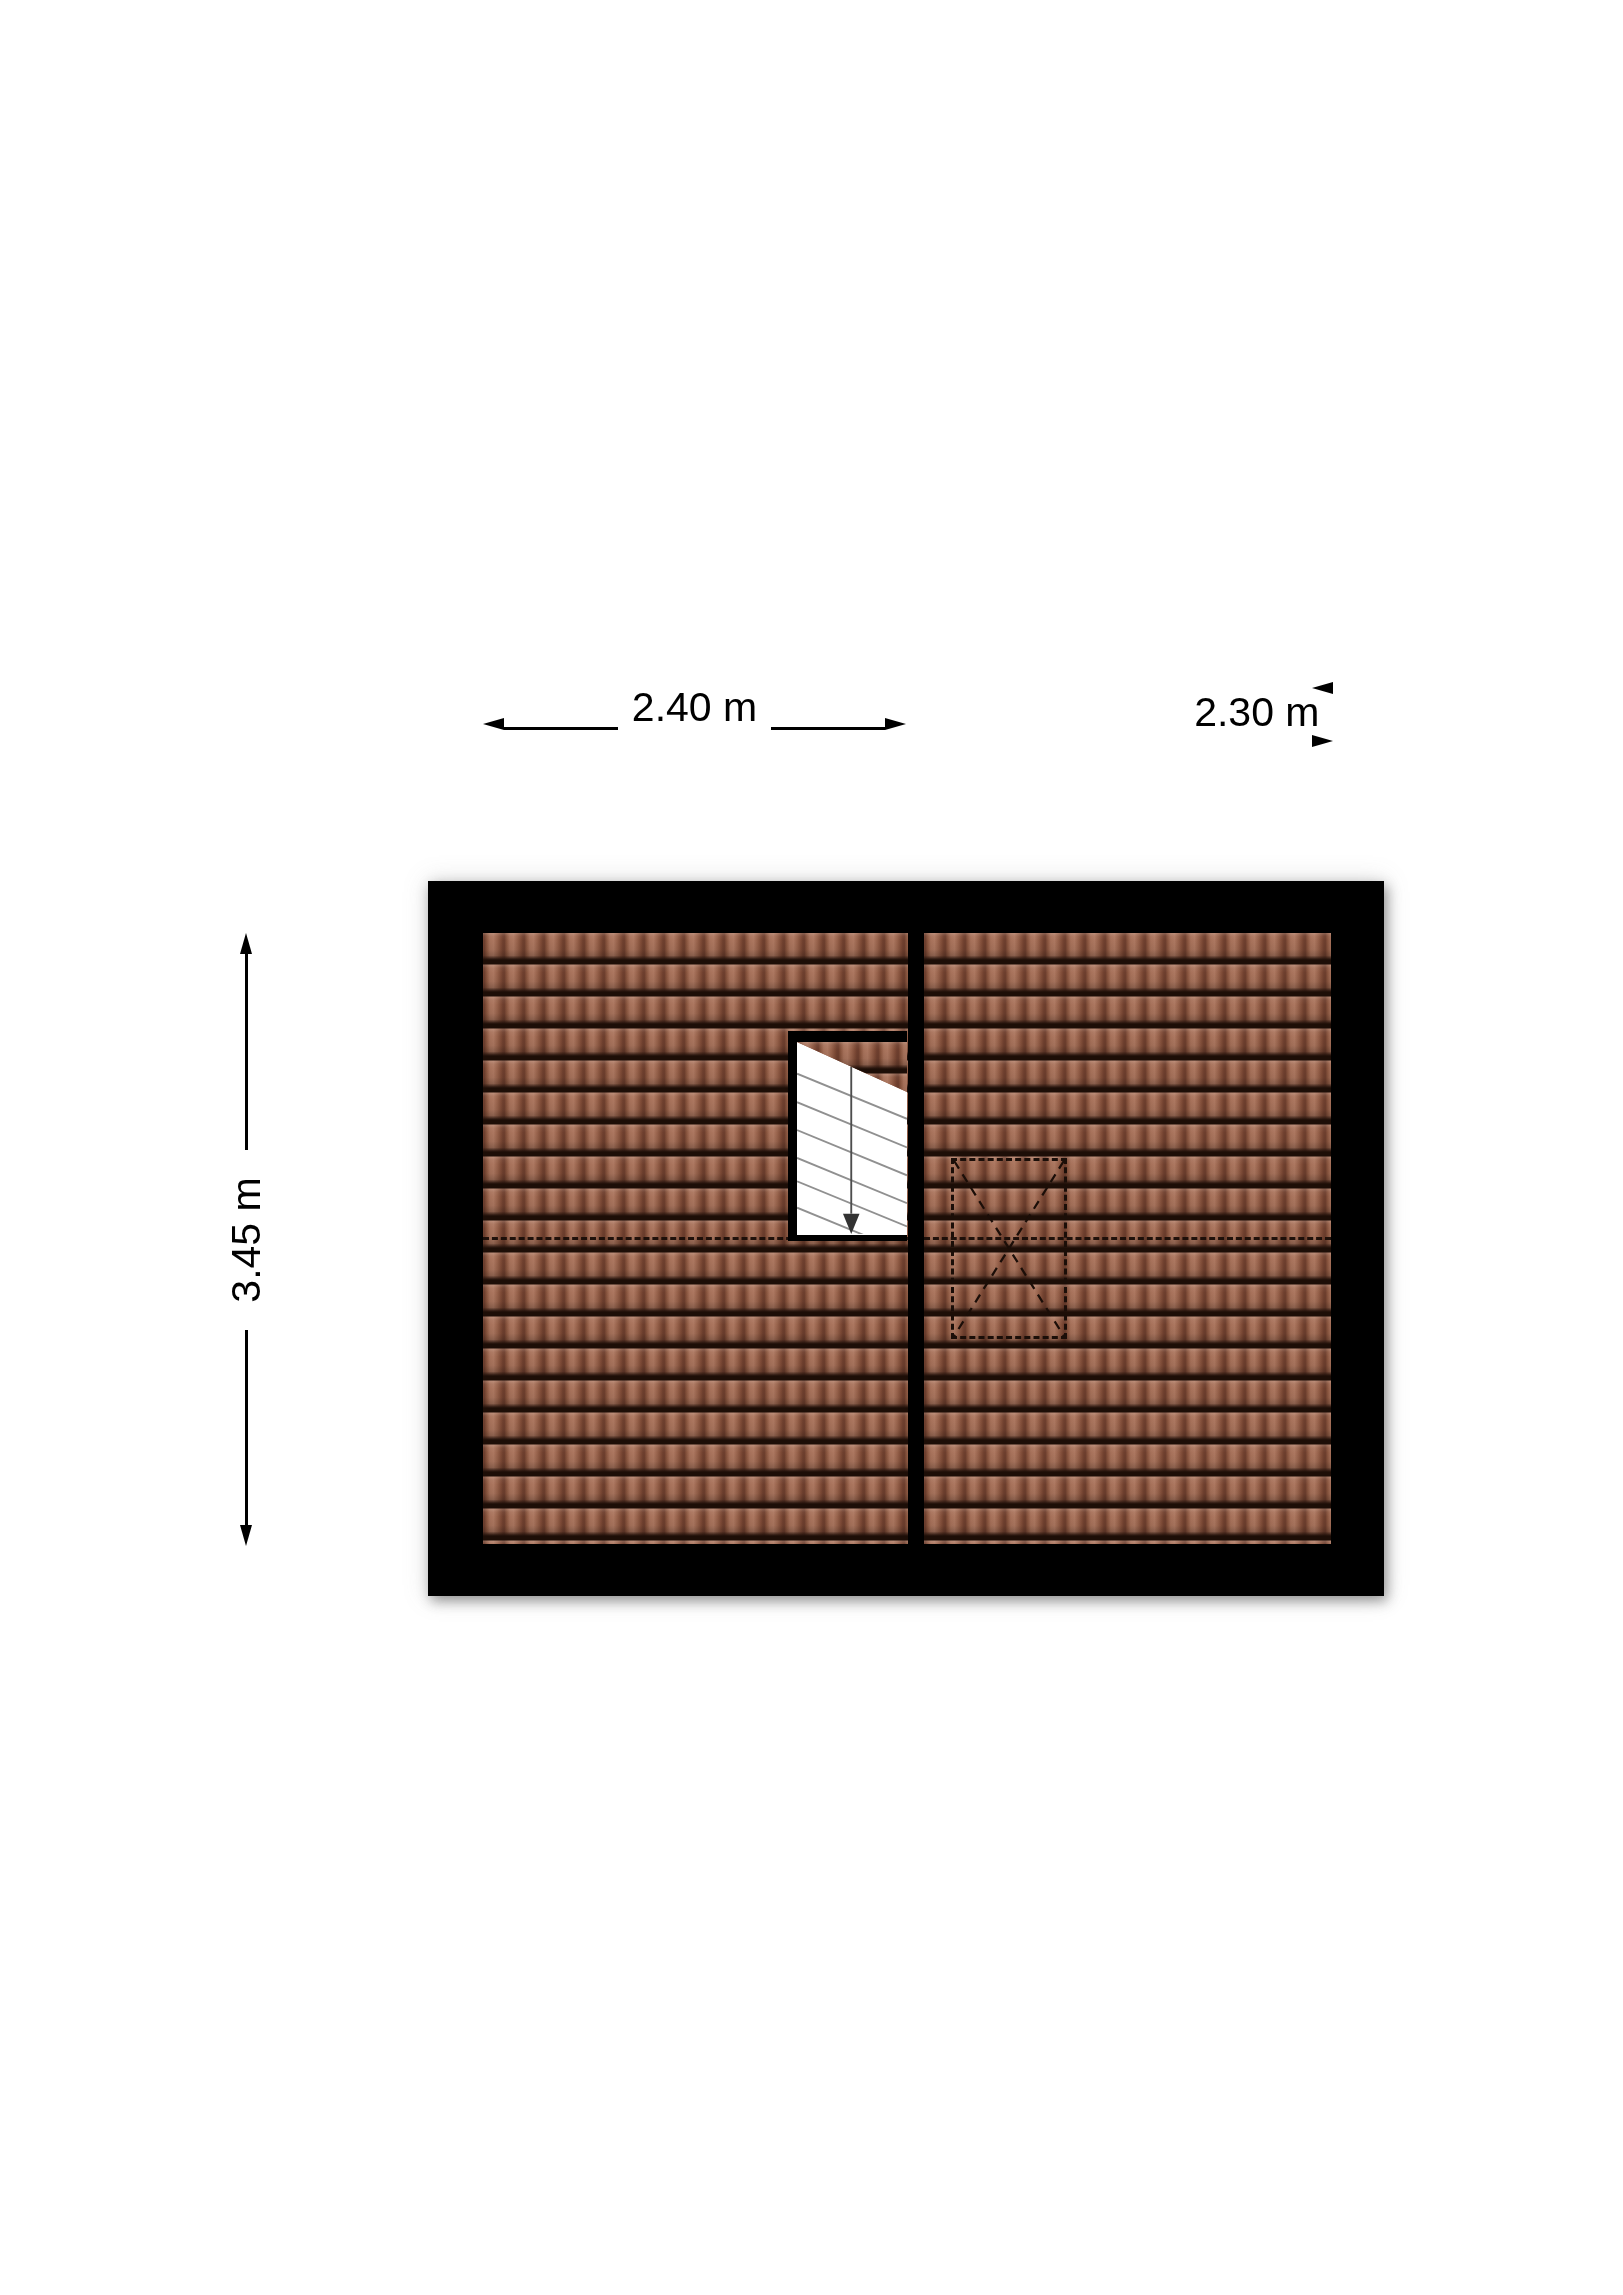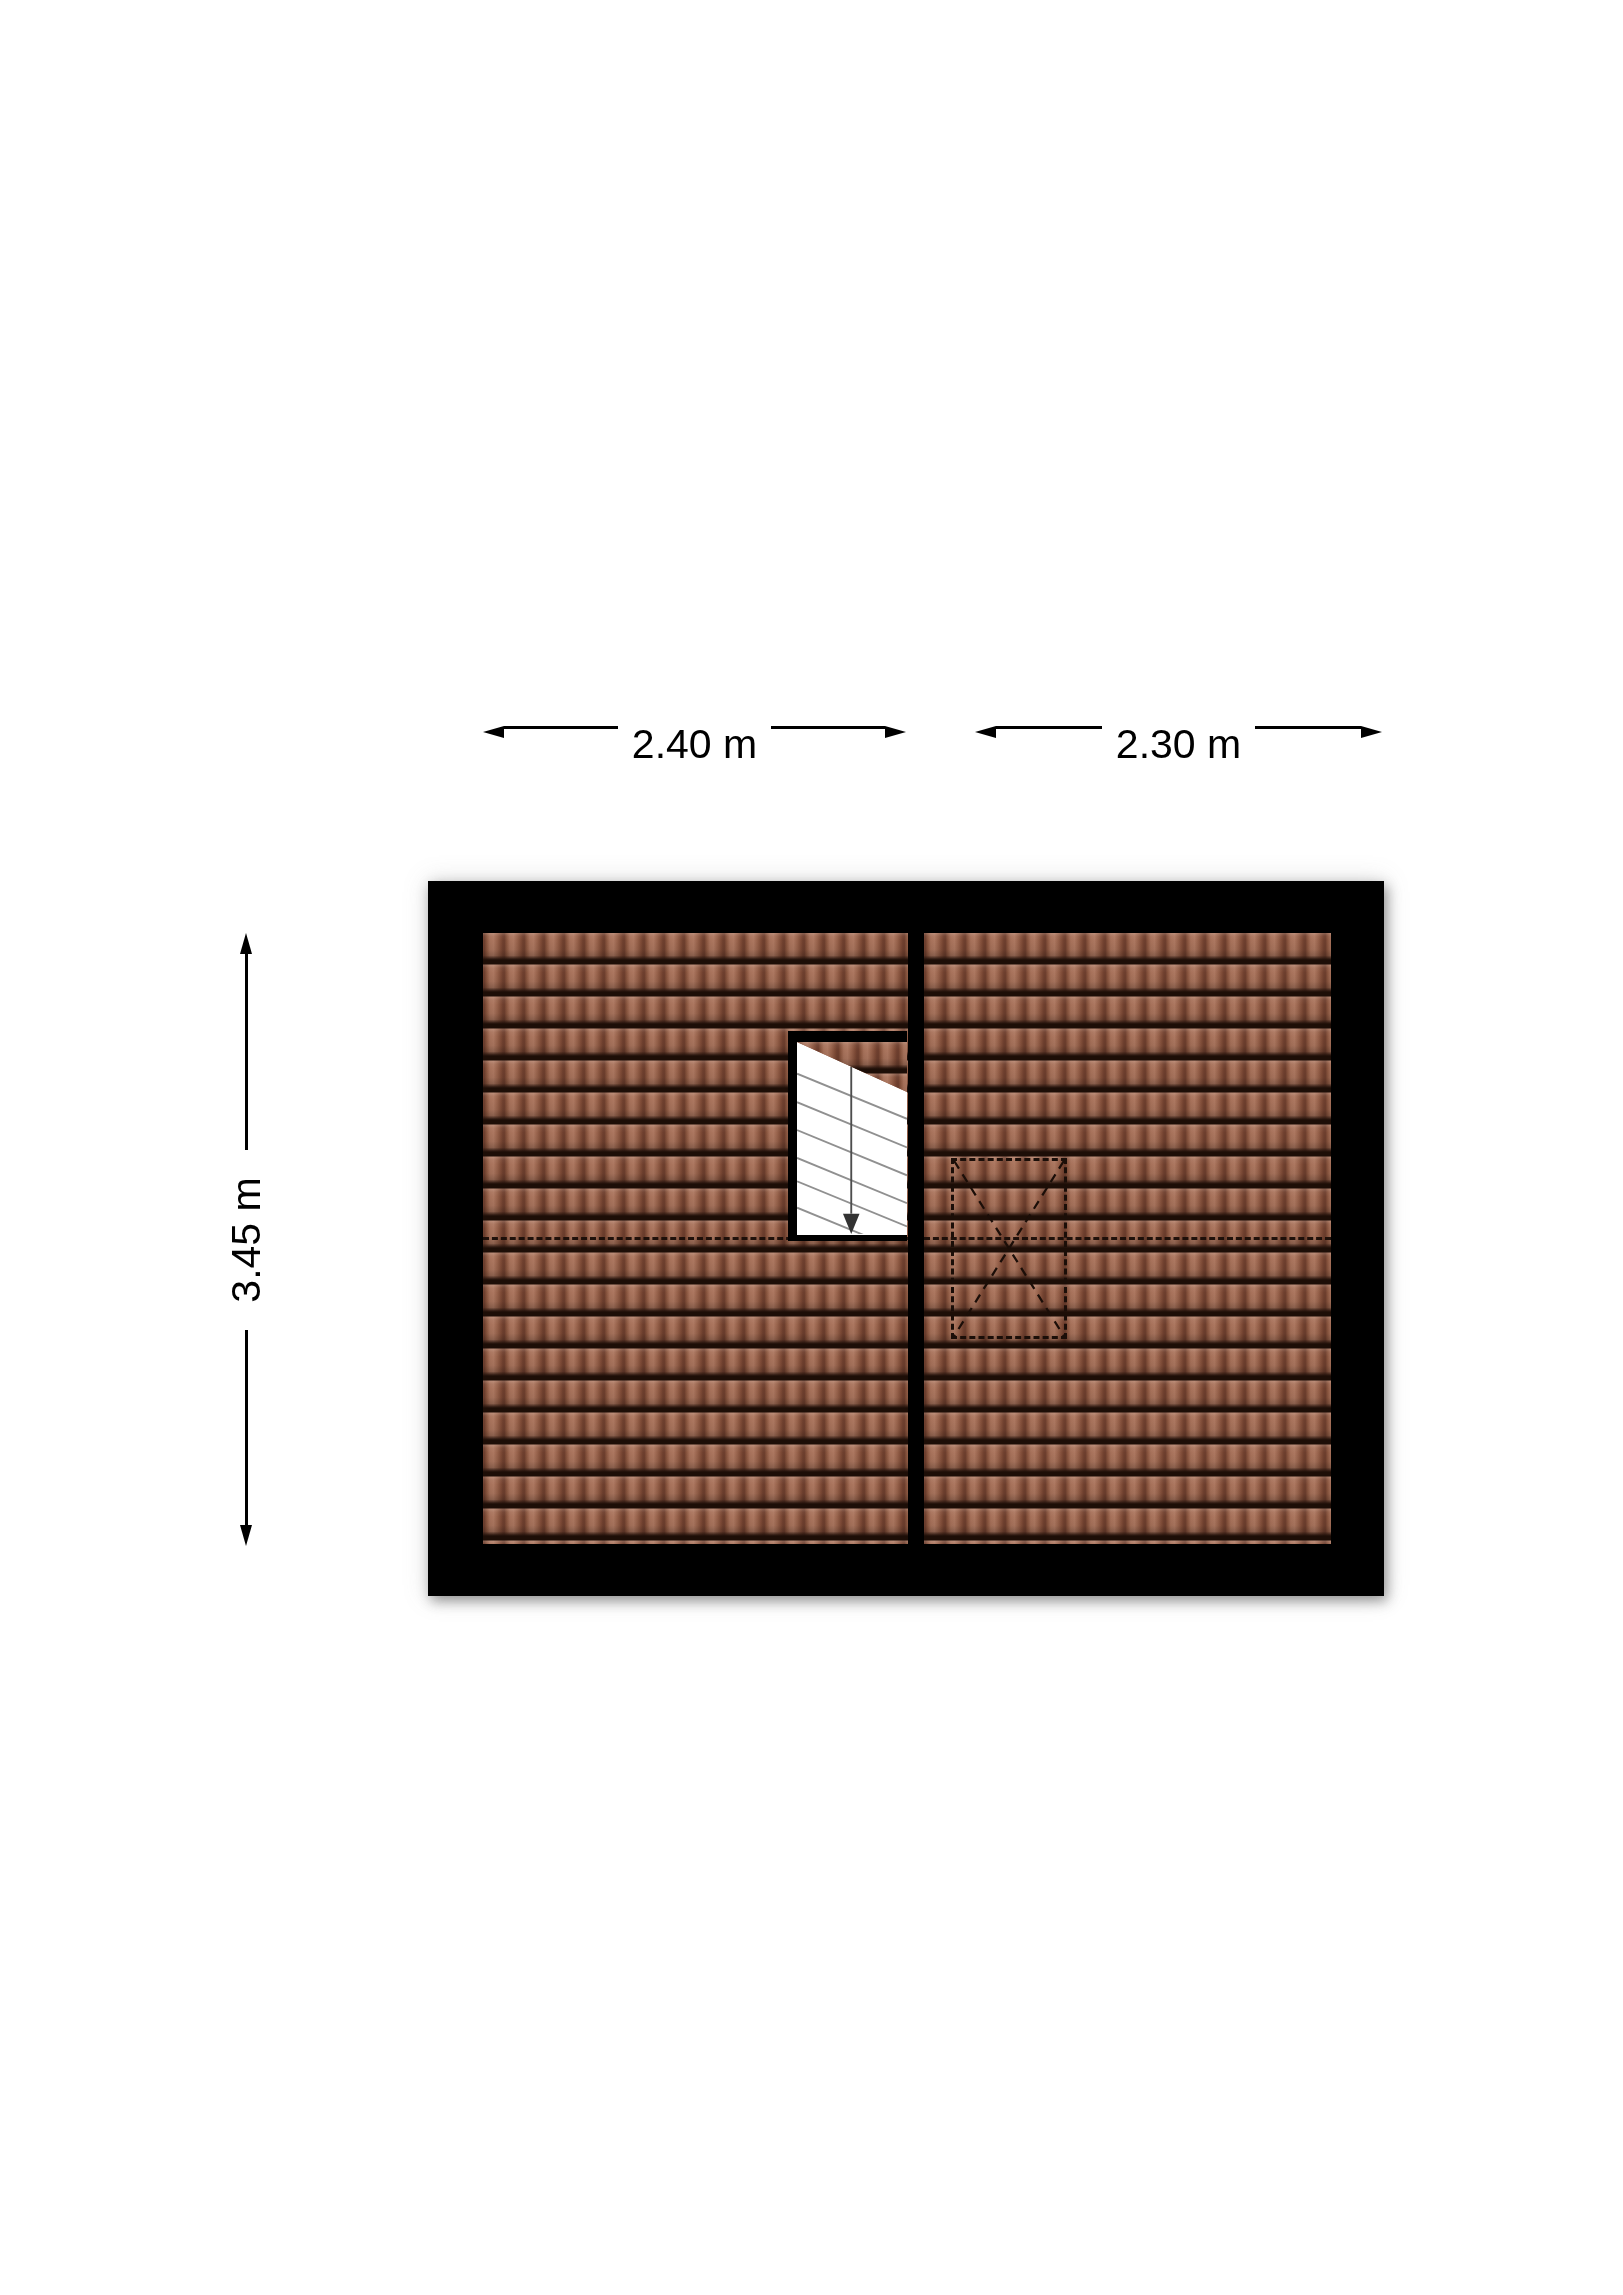--- a/index.html
+++ b/index.html
@@ -1,21 +1,21 @@
 <!DOCTYPE html>
 <html style="font-size:12px"><head>
 <meta charset="utf-8">
 <style>
   html,body{margin:0;padding:0;}
   body{
     width:1623px;height:2295px;position:relative;background:#ffffff;
     font-family:"Liberation Sans", sans-serif;color:#000;overflow:hidden;
   }
   
-  .dim-h{position:absolute;display:flex;align-items:flex-start;height:48px;margin-top:44px;}
+  .dim-h{position:absolute;display:flex;align-items:flex-end;height:48px;}
   .dim-h .line{flex:1;height:3px;background:#000;}
   .head-left{width:0;height:0;border-style:solid;border-color:transparent;
     border-width:6.8px 21px 6.8px 0;border-right-color:#000;}
   .head-right{width:0;height:0;border-style:solid;border-color:transparent;
     border-width:6.8px 0 6.8px 21px;border-left-color:#000;}
   .dim-label{font-size:41px;line-height:1;margin:0 13.5px;white-space:nowrap;transform:translateY(-2.3px);}
   .dim-v{position:absolute;display:flex;flex-direction:column;align-items:center;width:48px;}
   .dim-v .vline{width:3px;flex:1;background:#000;}
   .head-up{width:0;height:0;border-style:solid;border-color:transparent;
     border-width:0 6.8px 21px 6.8px;border-bottom-color:#000;}
@@ -72,21 +72,21 @@
 <body>
 
 <div class="dim-h" style="left:483px;top:682px;width:423px;">
   <div class="head-left"></div>
   <div class="line"></div>
   <div class="dim-label">2.40 m</div>
   <div class="line"></div>
   <div class="head-right"></div>
 </div>
 
-<div class="dim-h" style="left:975px;top:682px;width:407px;">
+<div class="dim-h" style="left:926px;top:682px;width:407px;flex-direction:column;">
   <div class="head-left"></div>
   <div class="line"></div>
   <div class="dim-label">2.30 m</div>
   <div class="line"></div>
   <div class="head-right"></div>
 </div>
 
 <div class="dim-v" style="left:222px;top:933px;height:613px;">
   <div class="head-up"></div>
   <div class="vline"></div>

